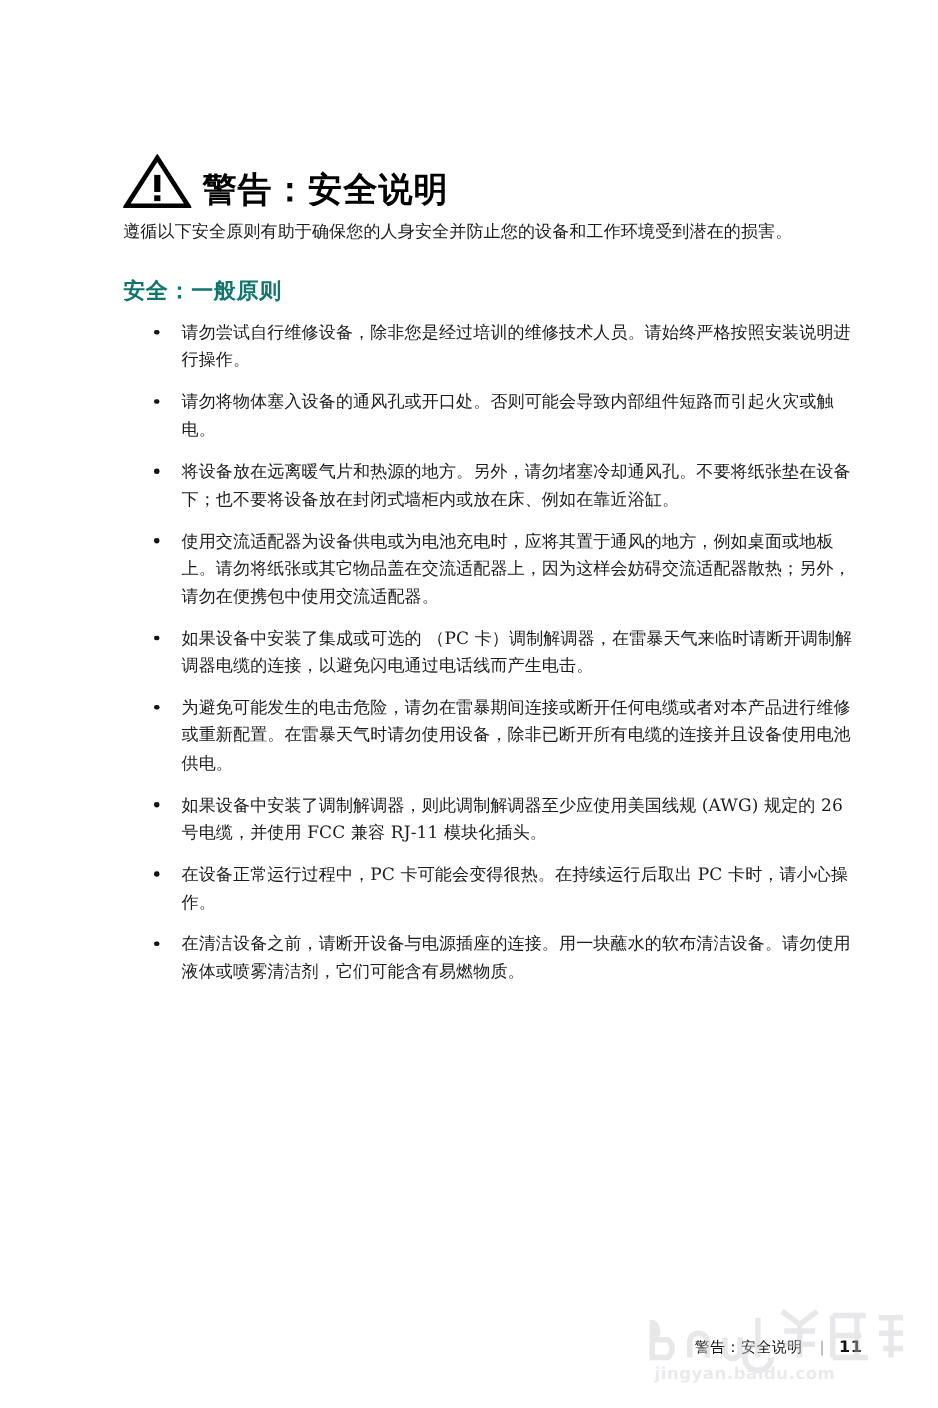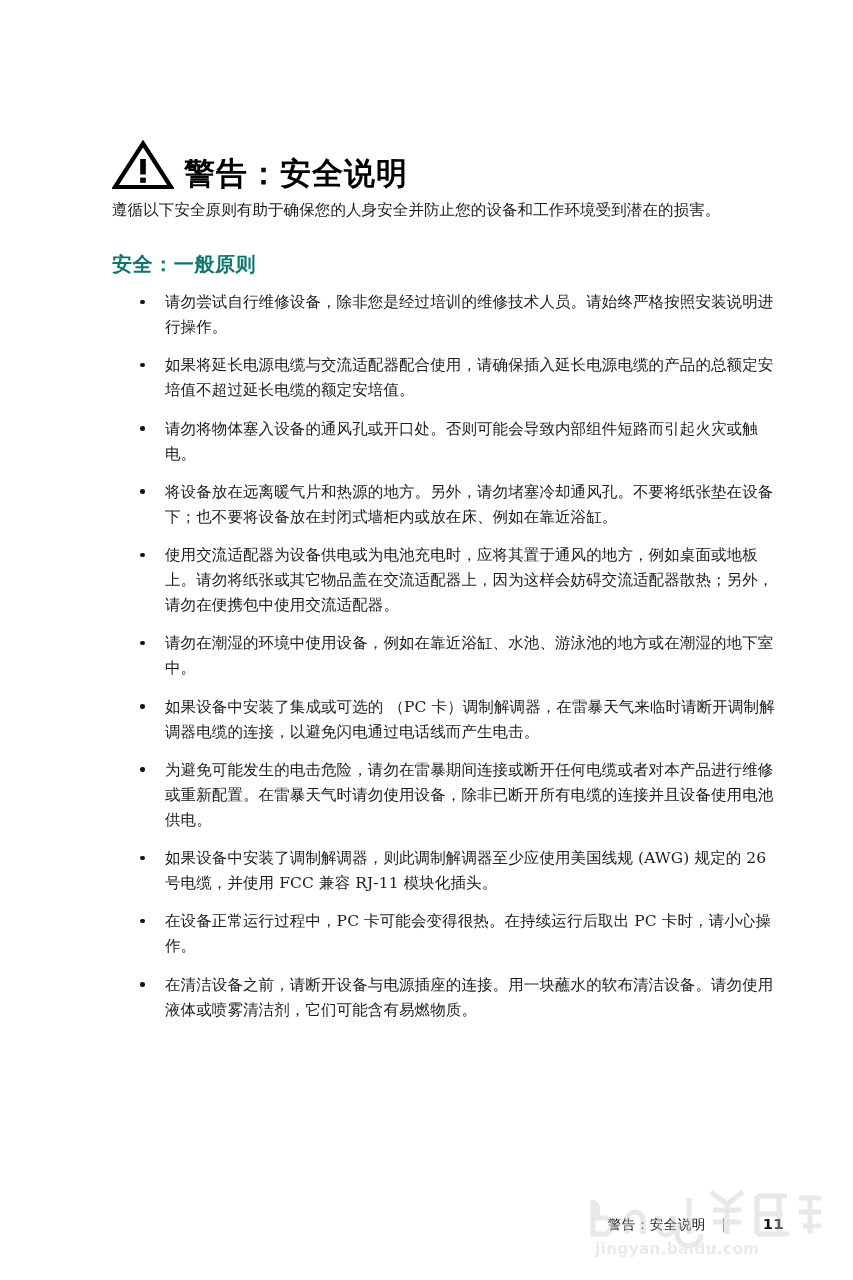--- a/index.html
+++ b/index.html
@@ -126,21 +126,20 @@
   .footer-sep {
     display: inline-block;
     margin: 0 9px 0 11px;
     color: #555;
     font-weight: 300;
   }
   .footer-page {
     font-weight: 700;
     font-size: 14.5px;
     letter-spacing: 0.5px;
-    margin-left: 24px;
   }
 
   
   .watermark {
     position: absolute;
     right: 22px;
     bottom: 20px;
     width: 250px;
     height: 78px;
     pointer-events: none;
@@ -168,37 +167,29 @@
 
     <h2 class="section-heading">安全：一般原则</h2>
 
     <ul class="bullet-list">
       <li class="bullet-item">
         <span class="bullet-dot"></span>
         <span class="bullet-text">请勿尝试自行维修设备，除非您是经过培训的维修技术人员。请始终严格按照安装说明进行操作。</span>
       </li>
       <li class="bullet-item">
         <span class="bullet-dot"></span>
-        <span class="bullet-text">如果将延长电源电缆与交流适配器配合使用，请确保插入延长电源电缆的产品的总额定安培值不超过延长电缆的额定安培值。</span>
-      </li>
-      <li class="bullet-item">
-        <span class="bullet-dot"></span>
         <span class="bullet-text">请勿将物体塞入设备的通风孔或开口处。否则可能会导致内部组件短路而引起火灾或触电。</span>
       </li>
       <li class="bullet-item">
         <span class="bullet-dot"></span>
         <span class="bullet-text">将设备放在远离暖气片和热源的地方。另外，请勿堵塞冷却通风孔。不要将纸张垫在设备下；也不要将设备放在封闭式墙柜内或放在床、例如在靠近浴缸。</span>
       </li>
       <li class="bullet-item">
         <span class="bullet-dot"></span>
         <span class="bullet-text">使用交流适配器为设备供电或为电池充电时，应将其置于通风的地方，例如桌面或地板上。请勿将纸张或其它物品盖在交流适配器上，因为这样会妨碍交流适配器散热；另外，请勿在便携包中使用交流适配器。</span>
-      </li>
-      <li class="bullet-item">
-        <span class="bullet-dot"></span>
-        <span class="bullet-text">请勿在潮湿的环境中使用设备，例如在靠近浴缸、水池、游泳池的地方或在潮湿的地下室中。</span>
       </li>
       <li class="bullet-item">
         <span class="bullet-dot"></span>
         <span class="bullet-text">如果设备中安装了集成或可选的 （PC 卡）调制解调器，在雷暴天气来临时请断开调制解调器电缆的连接，以避免闪电通过电话线而产生电击。</span>
       </li>
       <li class="bullet-item">
         <span class="bullet-dot"></span>
         <span class="bullet-text">为避免可能发生的电击危险，请勿在雷暴期间连接或断开任何电缆或者对本产品进行维修或重新配置。在雷暴天气时请勿使用设备，除非已断开所有电缆的连接并且设备使用电池供电。</span>
       </li>
       <li class="bullet-item">

